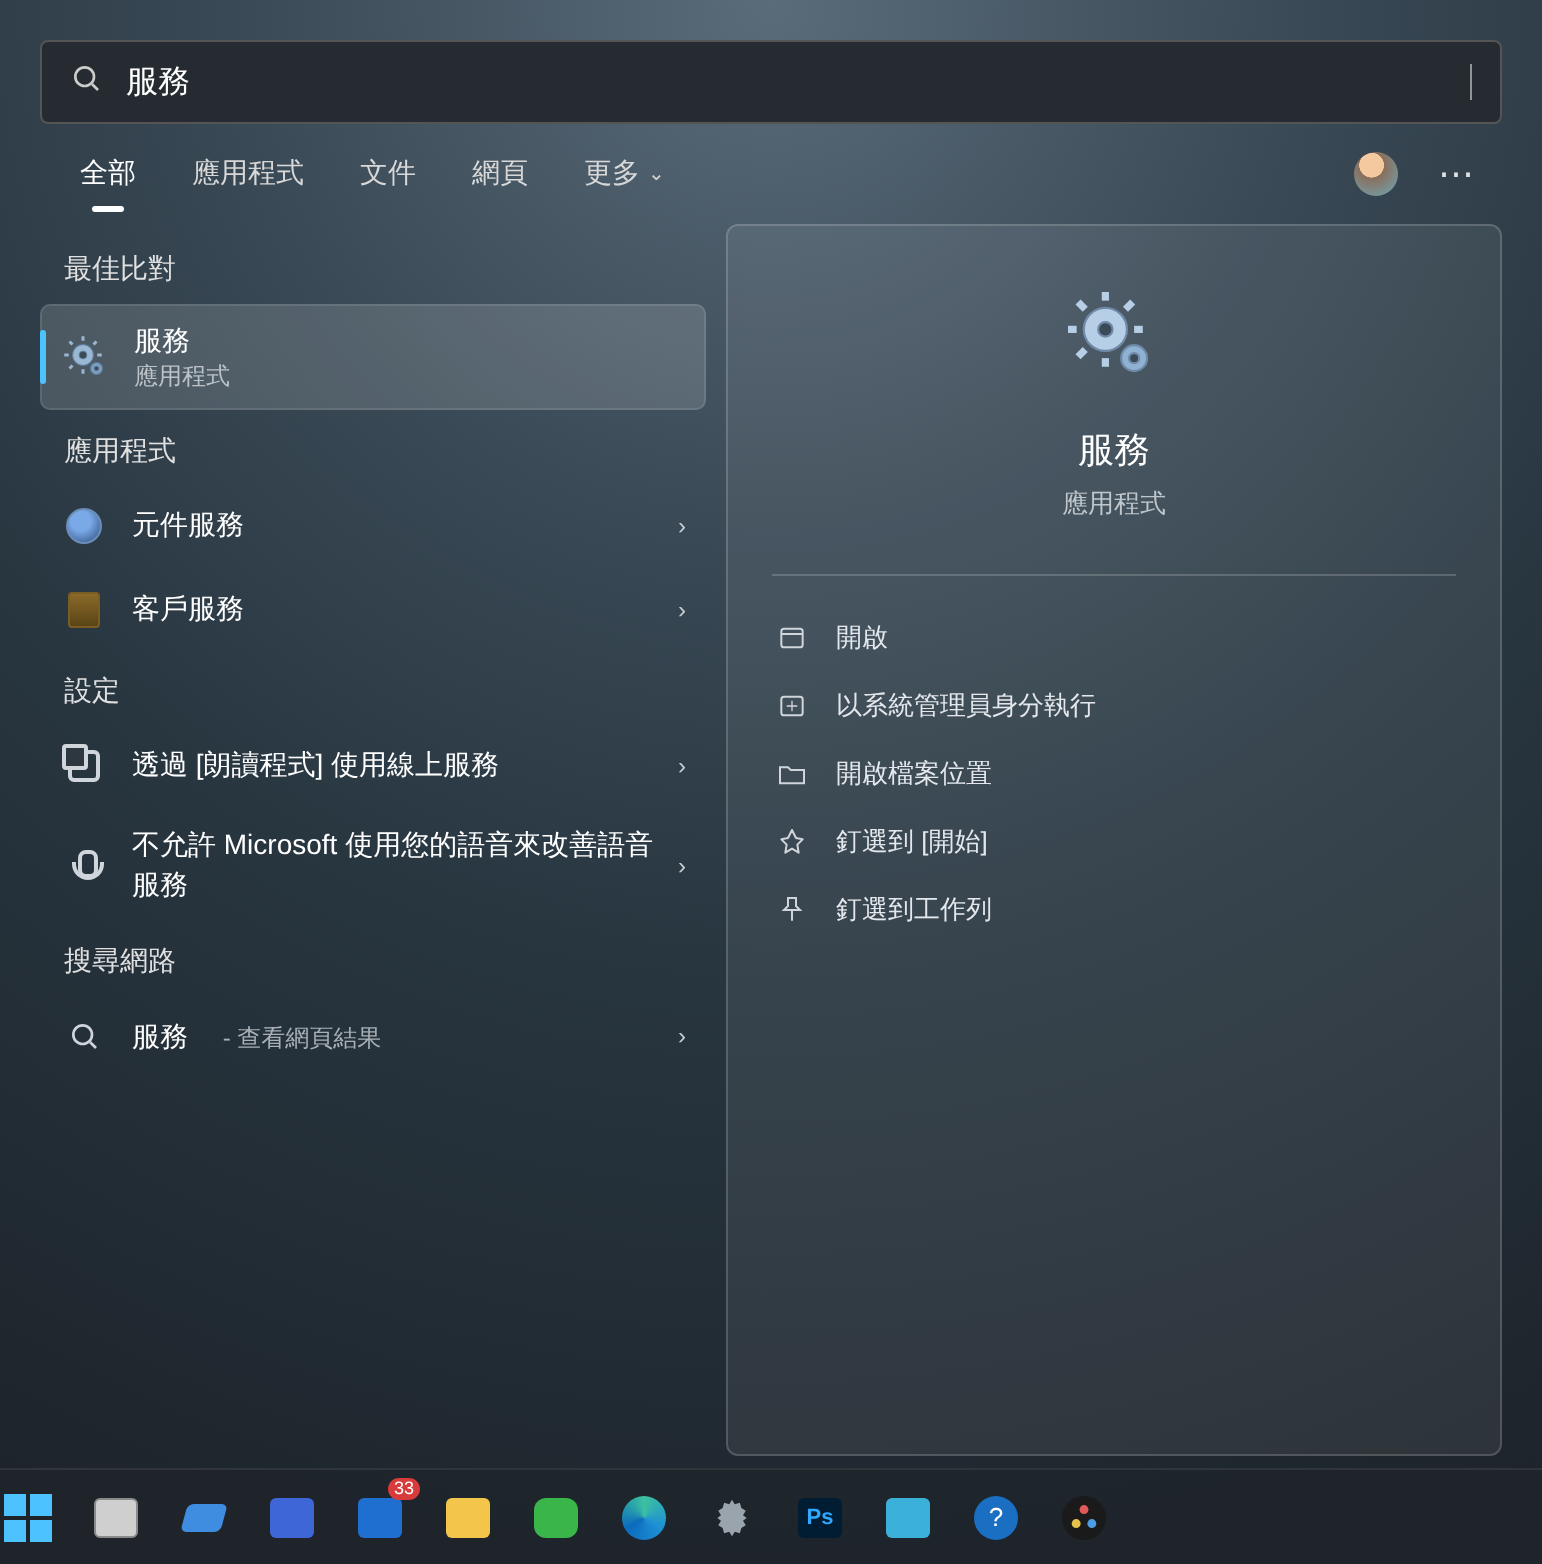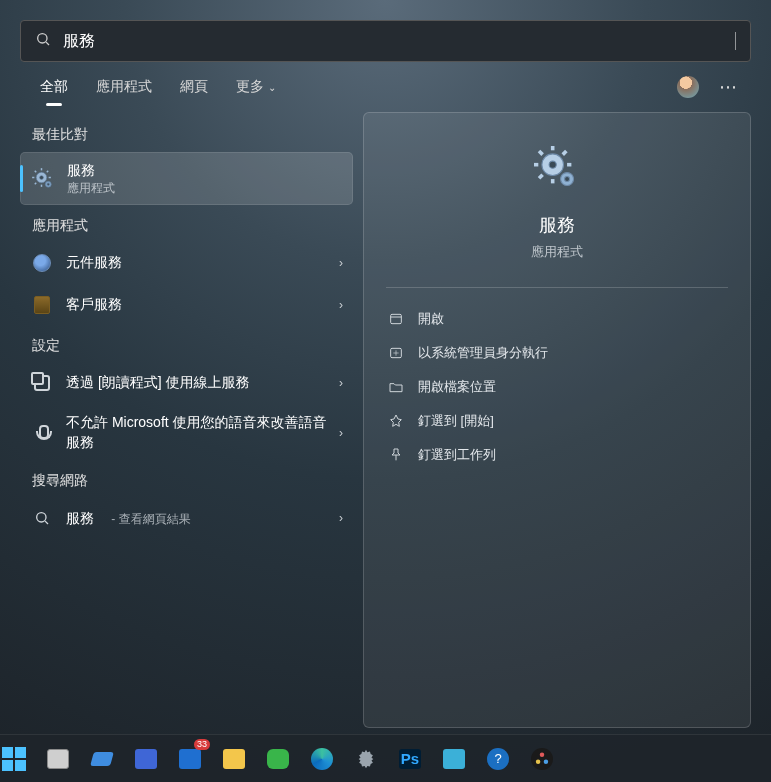--- a/index.html
+++ b/index.html
@@ -177,20 +177,23 @@
     </span>
     <input class="search-input" value="服務" style="">
   </div>
 
   <div class="tabs">
     <div class="tab active">
         <span>全部</span>
       </div>
     <div class="tab">
         <span>應用程式</span>
+      </div>
+    <div class="tab">
+        <span>文件</span>
       </div>
     <div class="tab">
         <span>網頁</span>
       </div>
     <div class="tab">
         <span>更多</span>
         <span class="chev">⌄</span>
       </div>
     <div class="tab-spacer"></div>
     <div class="avatar"></div>
@@ -375,21 +378,21 @@
   <div class="tb-item">
       <div style="width:22px;height:22px;border-radius:50%;background:conic-gradient(#3cc1a0,#1e90d4,#0b6bbd,#3cc1a0)"></div>
     </div>
   <div class="tb-item">
     <svg width="22" height="22" viewBox="0 0 24 24" fill="#9aa4ad">
         <circle cx="12" cy="12" r="3" fill="#2a333b"></circle>
         <path d="M12 2l1.5 2.5 2.8-.8.8 2.8L19.5 8 18 10.5 20 12l-2 1.5 1.5 2.5-2.4 1.5-.8 2.8-2.8-.8L12 22l-1.5-2.5-2.8.8-.8-2.8L4.5 16 6 13.5 4 12l2-1.5L4.5 8l2.4-1.5.8-2.8 2.8.8z"></path>
       </svg>
   </div>
   <div class="tb-item">
-      <div class="rect-icon" style="background:#001d34;color:#31a8ff;font-size:15px;font-weight:bold;display:flex;align-items:center;justify-content:center">Ps</div>
+      <div class="rect-icon" style="background:#001d34;color:#31a8ff;font-size:11px;font-weight:bold;display:flex;align-items:center;justify-content:center">Ps</div>
     </div>
   <div class="tb-item">
       <div class="rect-icon" style="background:#3bb0d8"></div>
     </div>
   <div class="tb-item">
       <div style="width:22px;height:22px;border-radius:50%;background:#1b6fc2;color:#fff;font-size:13px;display:flex;align-items:center;justify-content:center">?</div>
     </div>
   <div class="tb-item">
       <div style="width:22px;height:22px;border-radius:50%;background:#1a1a1a;display:flex;align-items:center;justify-content:center">
         <svg width="14" height="14" viewBox="0 0 10 10">

